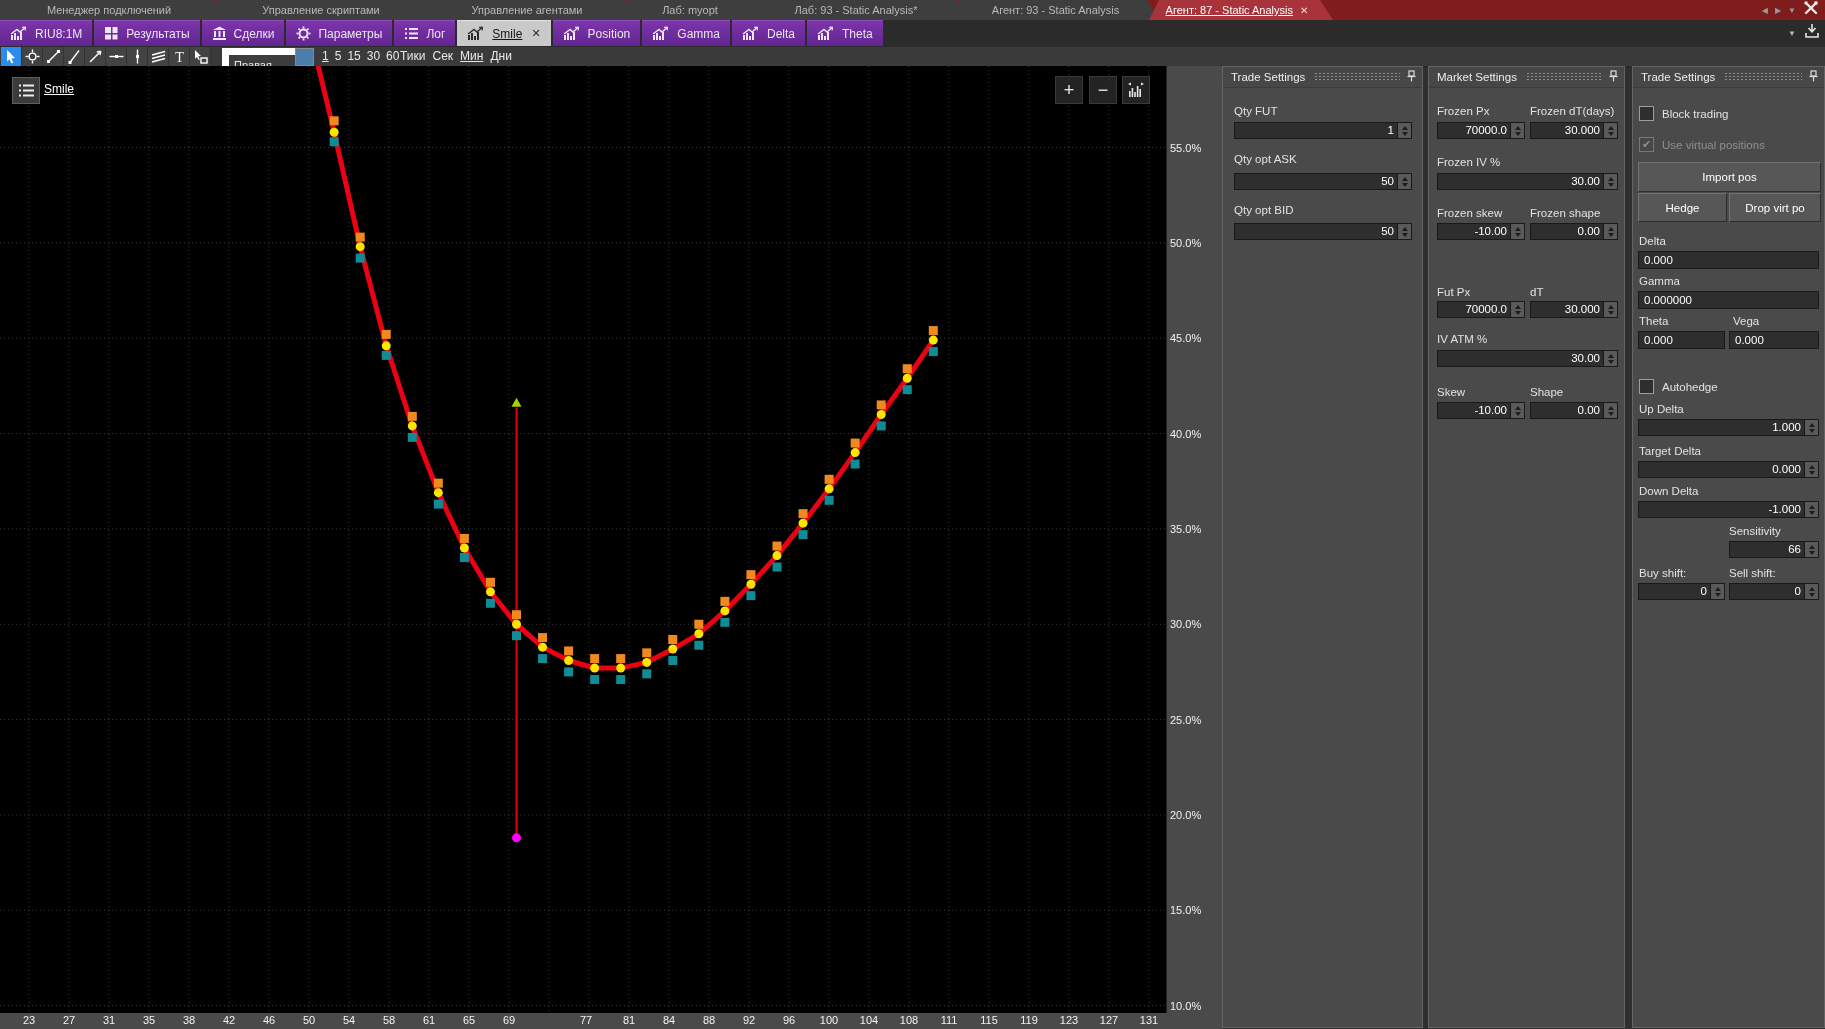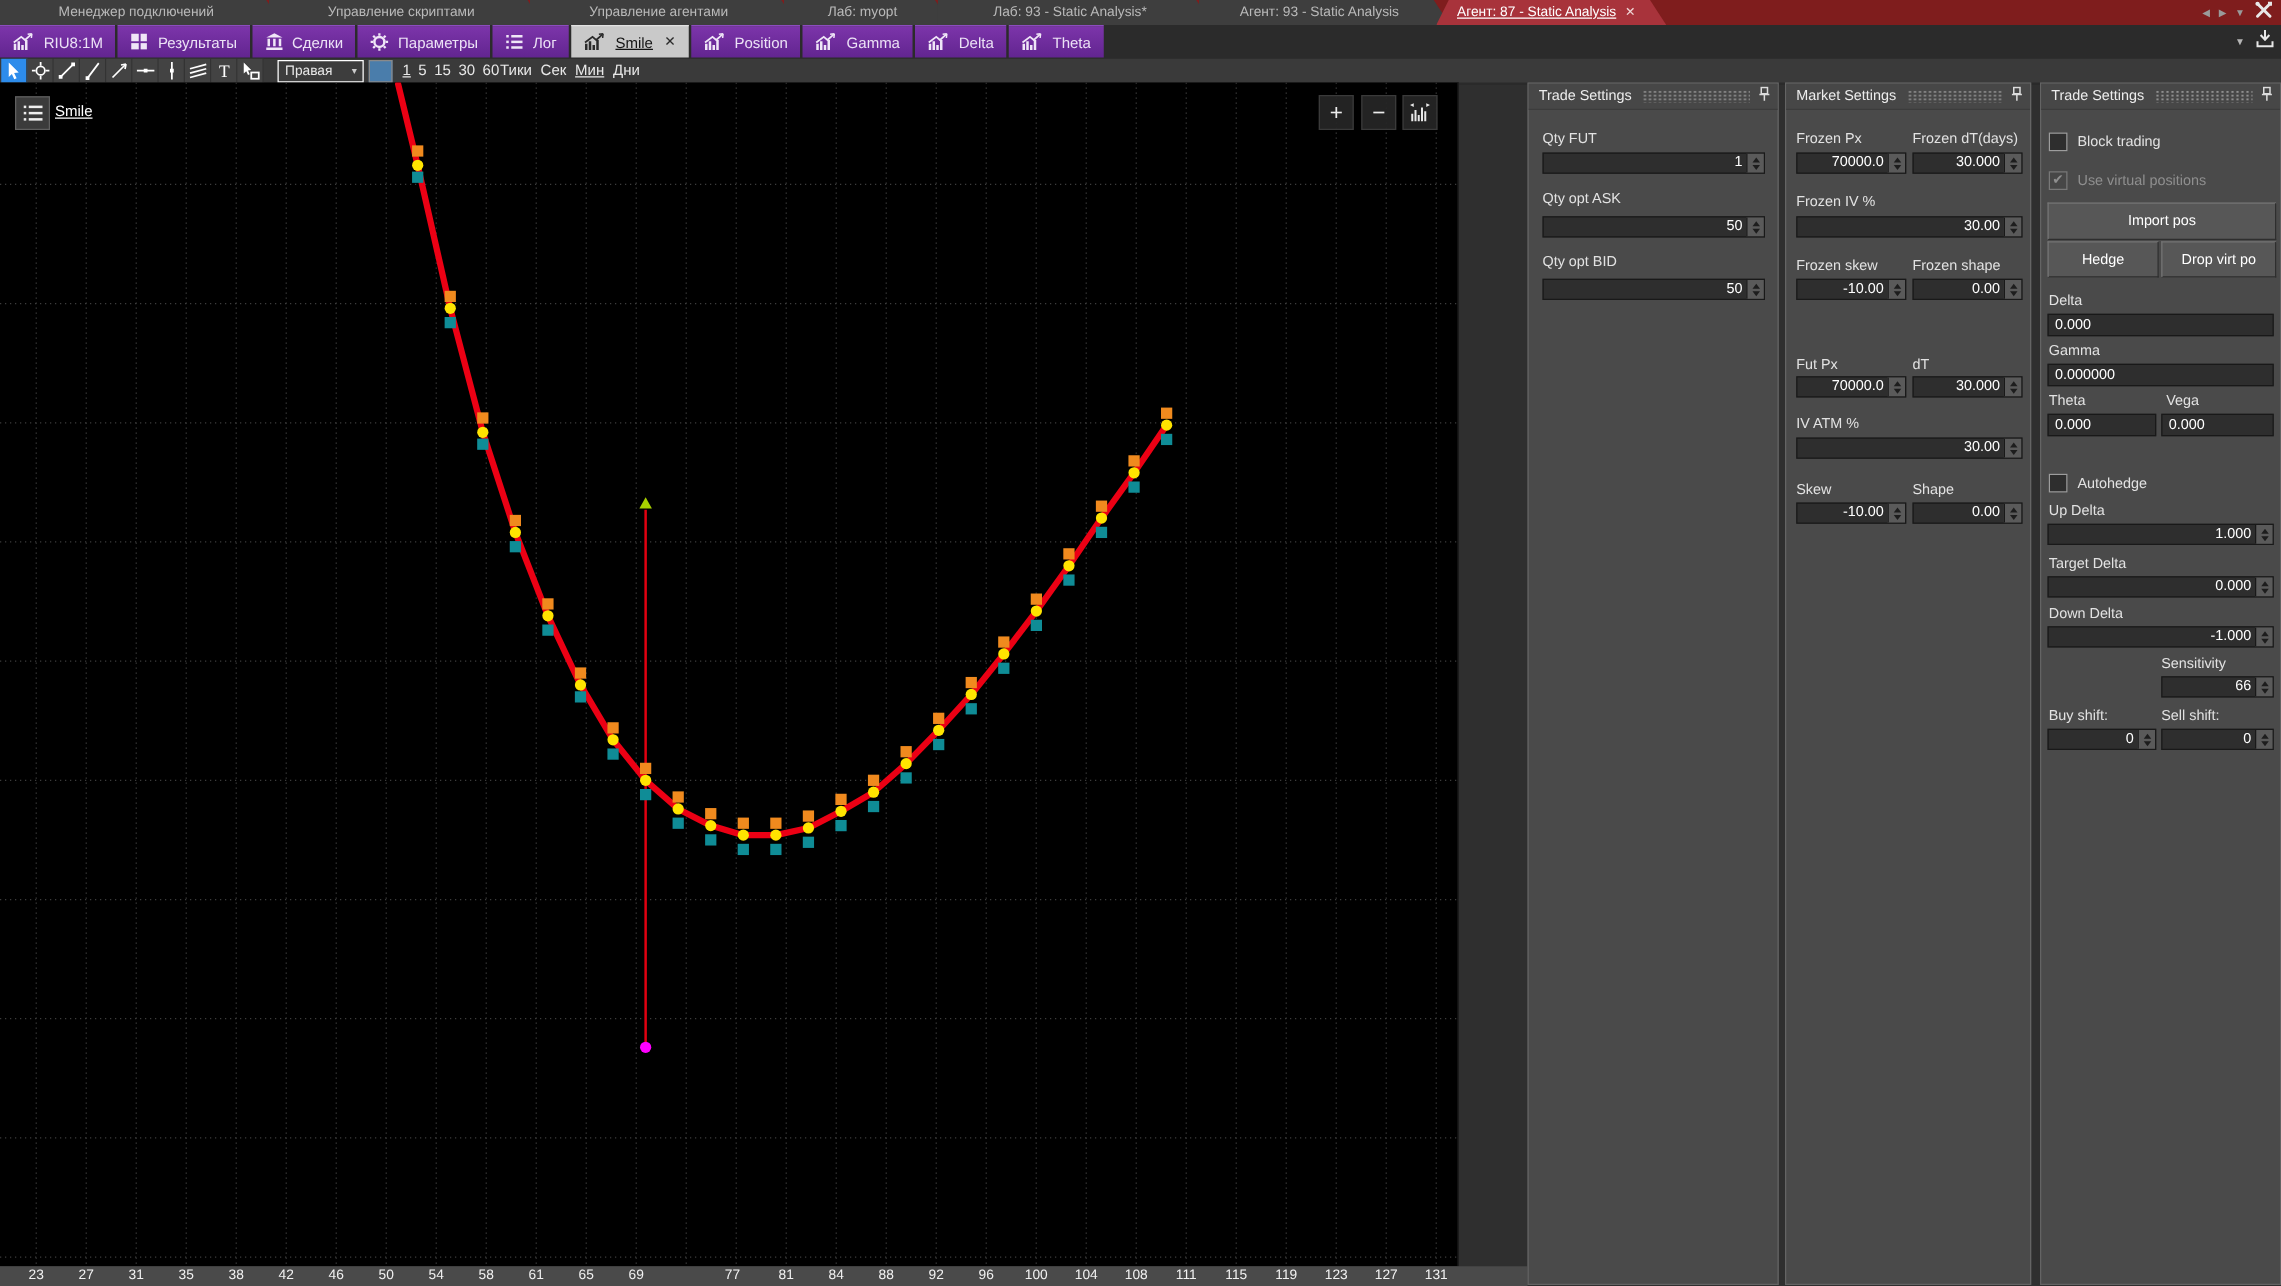--- a/index.html
+++ b/index.html
@@ -24,22 +24,22 @@
         color:#ece2f6;font-size:12px;white-space:nowrap;}
   .dtab.active{background:#c9c9c9;border-top:1px solid #e2e2e2;color:#151515;}
   .dtab.active .dlbl{text-decoration:underline;}
   .dtab .dclose{font-size:11px;color:#2b2b2b;margin-left:2px;}
   #row2-controls{position:absolute;right:5px;top:2px;height:22px;display:flex;align-items:center;gap:8px;color:#b5b5b5;}
   
   #toolbar{position:absolute;left:0;top:47px;width:1825px;height:19px;background:#3a3a3a;border-bottom:2px solid #2a2a2a;}
   #tools{position:absolute;left:1px;top:0;display:flex;height:19px;}
   .tool{width:20px;height:19px;display:flex;align-items:center;justify-content:center;background:#434343;border-right:1px solid #333;}
   .tool.selected{background:#2d8ceb;}
-  #rdrop{position:absolute;left:222px;top:1px;width:62px;height:16px;background:#3d3d3d;border:1px solid #ffffff;
-         display:flex;align-items:center;color:#e8e8e8;font-size:11px;padding-left:5px;}
+  #rdrop{position:absolute;left:222px;top:1px;width:62px;height:16px;background:#3d3d3d;border:7px solid #ffffff;
+         display:flex;align-items:flex-end;color:#e8e8e8;font-size:11px;padding-left:5px;}
   #rdrop .caret{margin-left:auto;margin-right:3px;font-size:7px;color:#ccc;}
   #swatch{position:absolute;left:295px;top:1px;width:17px;height:16px;background:#4a7dab;border:1px solid #8a8a8a;}
   #tfgroup{position:absolute;left:322px;top:2px;display:flex;gap:6px;color:#e8e8e8;font-size:12px;}
   #unitgroup{position:absolute;left:400px;top:2px;display:flex;gap:7px;color:#e8e8e8;font-size:12px;}
   .seltext{text-decoration:underline;}
   
   #chart{position:absolute;left:0;top:66px;width:1166px;height:947px;background:#000;border-right:1px solid #232323;}
   #legend-btn{position:absolute;left:12px;top:11px;width:26px;height:25px;background:#3b3b3b;border:1px solid #5f5f5f;
               display:flex;align-items:center;justify-content:center;}
   #legend-label{position:absolute;left:44px;top:16px;color:#fff;font-size:12px;text-decoration:underline;}
@@ -520,20 +520,32 @@
             <rect x="7.2" y="10" width="1.6" height="5"></rect>
             <rect x="9.8" y="4" width="1.6" height="11"></rect>
             <rect x="12.4" y="7" width="1.6" height="8"></rect>
           </g>
         <path d="M1 2 L4 0.5 L4 3.5 Z" fill="#e8e8e8"></path>
           <path d="M17 2 L14 0.5 L14 3.5 Z" fill="#e8e8e8"></path>
       </svg>
     </div>
   </div>
 
+  <div id="yaxis">
+      <span class="ylab" style="top: 75.5px;">55.0%</span>
+      <span class="ylab" style="top: 170.85px;">50.0%</span>
+      <span class="ylab" style="top: 266.2px;">45.0%</span>
+      <span class="ylab" style="top: 361.55px;">40.0%</span>
+      <span class="ylab" style="top: 456.9px;">35.0%</span>
+      <span class="ylab" style="top: 552.25px;">30.0%</span>
+      <span class="ylab" style="top: 647.6px;">25.0%</span>
+      <span class="ylab" style="top: 742.95px;">20.0%</span>
+      <span class="ylab" style="top: 838.3px;">15.0%</span>
+      <span class="ylab" style="top: 933.65px;">10.0%</span>
+    </div>
   <div id="xaxis">
       <span class="xlab" style="left: 29px;">23</span>
       <span class="xlab" style="left: 69px;">27</span>
       <span class="xlab" style="left: 109px;">31</span>
       <span class="xlab" style="left: 149px;">35</span>
       <span class="xlab" style="left: 189px;">38</span>
       <span class="xlab" style="left: 229px;">42</span>
       <span class="xlab" style="left: 269px;">46</span>
       <span class="xlab" style="left: 309px;">50</span>
       <span class="xlab" style="left: 349px;">54</span>

